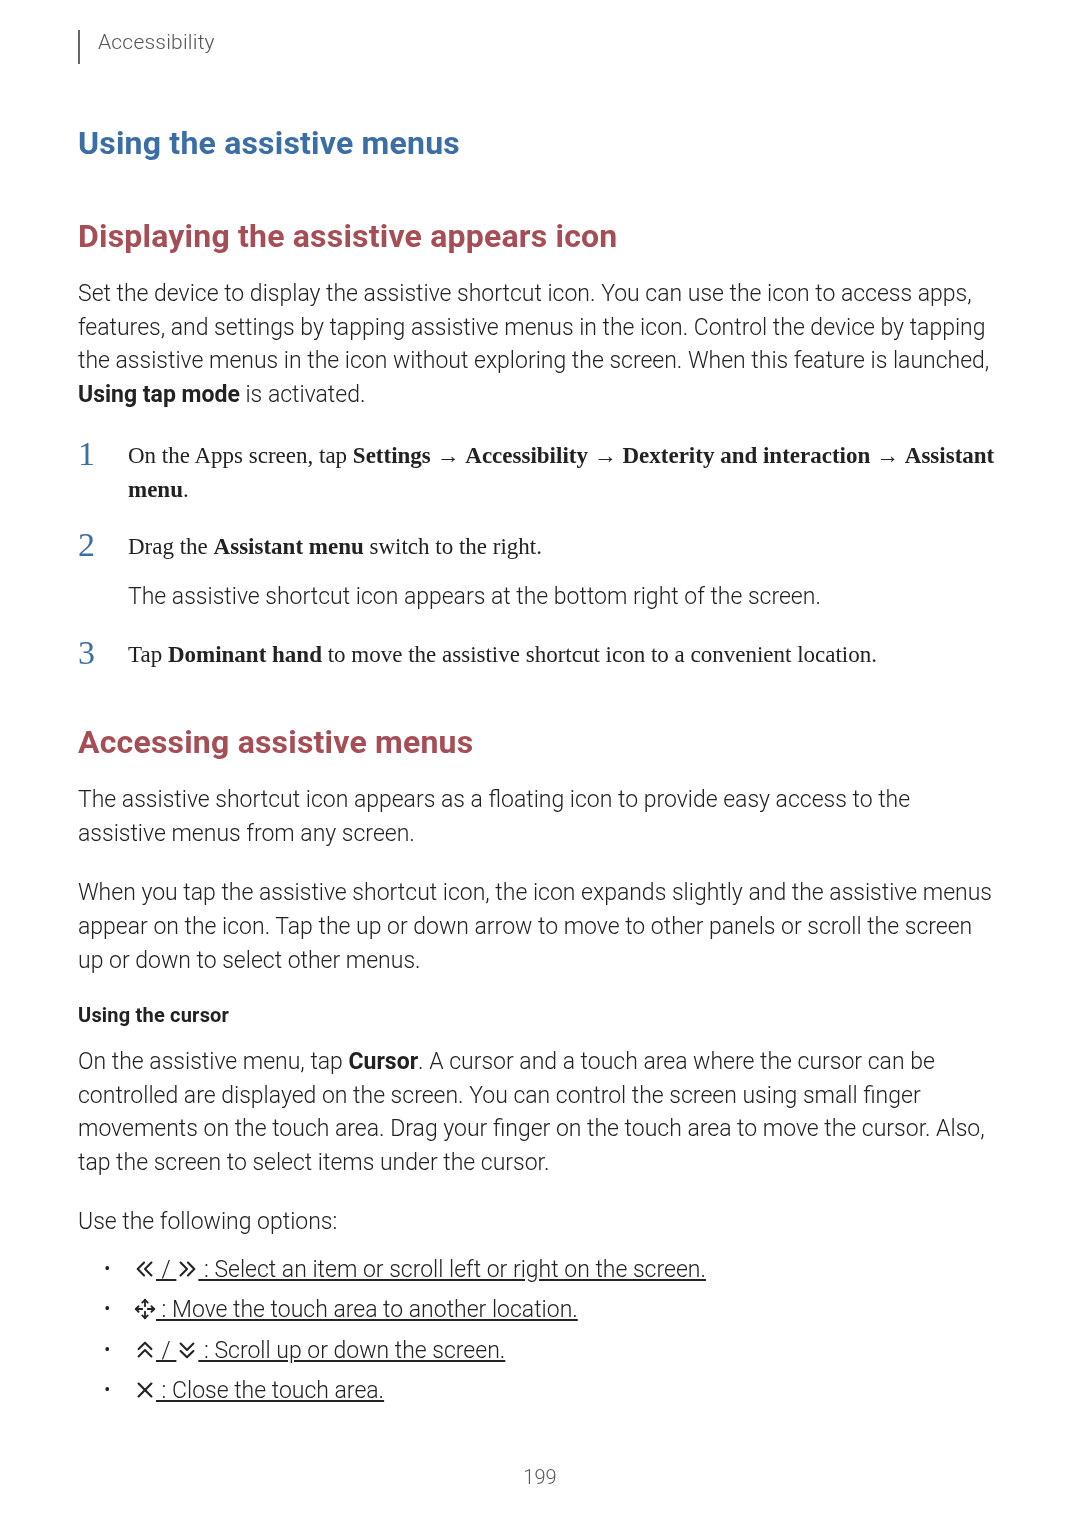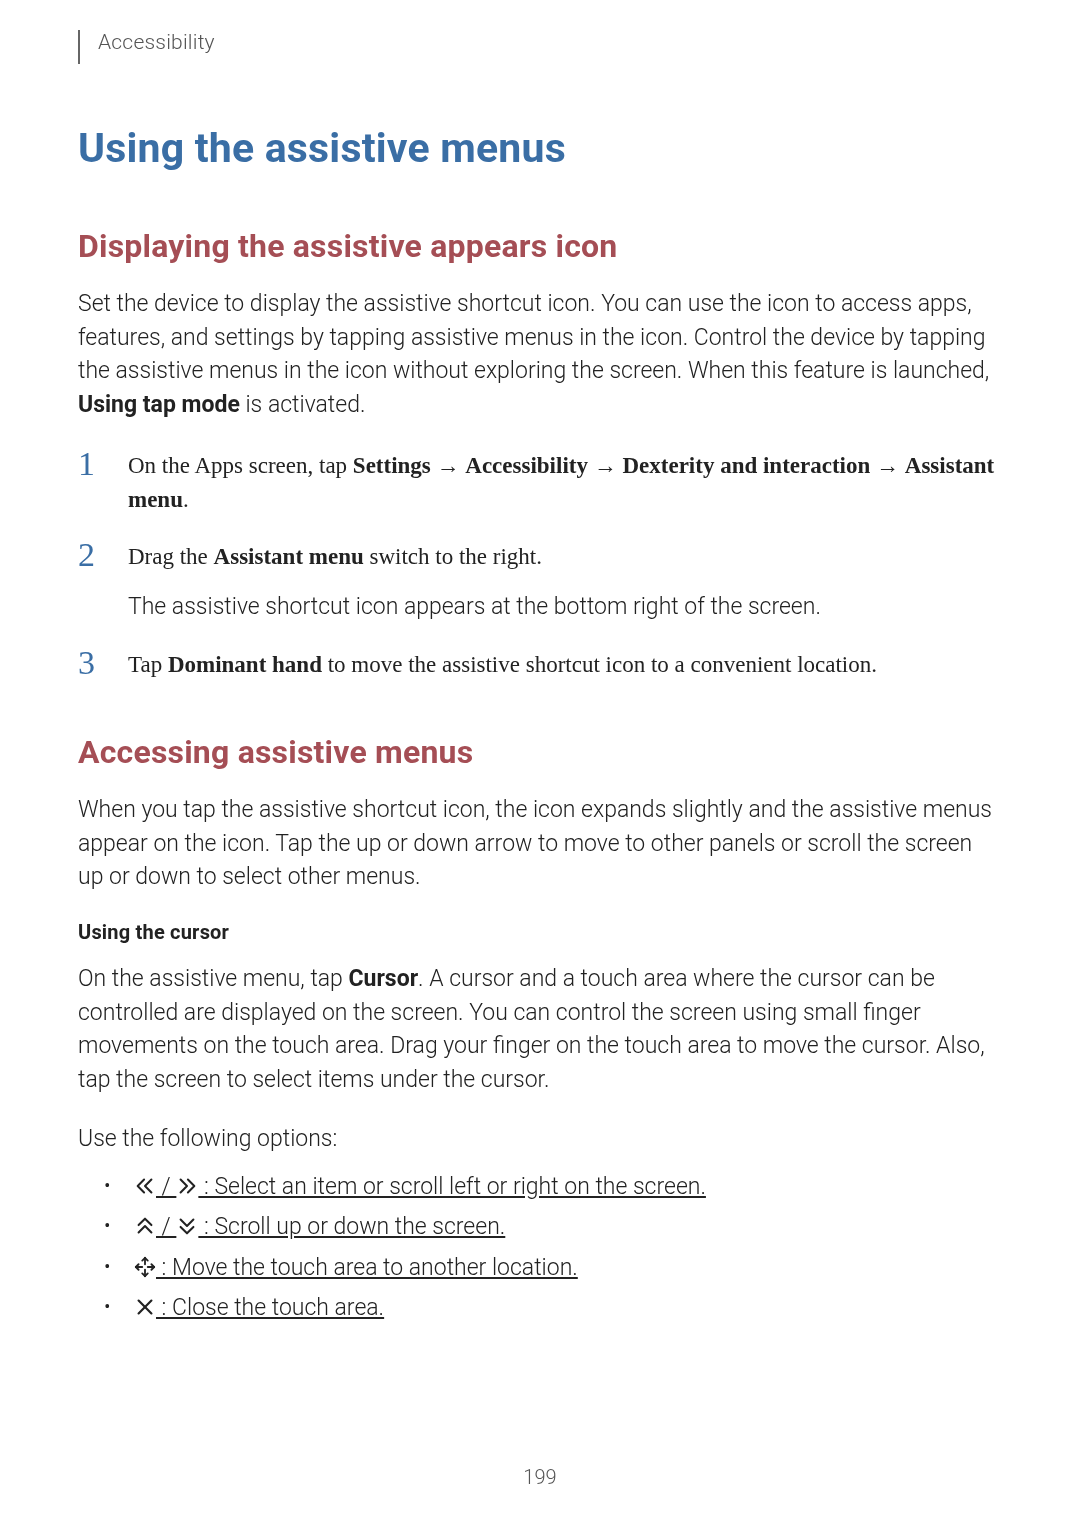--- a/index.html
+++ b/index.html
@@ -26,21 +26,21 @@
       align-items: flex-start;
       margin-bottom: 60px;
     }
     .breadcrumb {
       font-size: 21px;
       color: #555;
       font-weight: 300;
       letter-spacing: 0.2px;
     }
     .title-h1 {
-      font-size: 41px;
+      font-size: 32px;
       font-weight: 700;
       color: #3a6ea5;
       margin-bottom: 55px;
       letter-spacing: 0.2px;
     }
     .title-h2 {
       font-size: 32px;
       font-weight: 700;
       color: #a54e55;
       margin-bottom: 22px;
@@ -183,20 +183,21 @@
       <div class="step-text">
         <span>Tap </span><b>Dominant hand</b><span> to move the assistive shortcut icon to a convenient location.</span>
       </div>
     </div>
   </div>
 
   <div class="spacer-md"></div>
 
   <h2 class="title-h2">Accessing assistive menus</h2>
 
+  <p class="body-text">The assistive shortcut icon appears as a floating icon to provide easy access to the assistive menus from any screen.</p>
   <p class="body-text">When you tap the assistive shortcut icon, the icon expands slightly and the assistive menus appear on the icon. Tap the up or down arrow to move to other panels or scroll the screen up or down to select other menus.</p>
 
   <h3 class="title-h3">Using the cursor</h3>
 
   <p class="body-text">
     <span>On the assistive menu, tap </span><b>Cursor</b><span>. A cursor and a touch area where the cursor can be controlled are displayed on the screen. You can control the screen using small finger movements on the touch area. Drag your finger on the touch area to move the cursor. Also, tap the screen to select items under the cursor.</span>
   </p>
 
   <p class="body-text" style="margin-bottom:14px;">Use the following options:</p>
 
@@ -206,33 +207,20 @@
         <svg viewBox="0 0 24 24" fill="none" stroke="#222" stroke-width="2.2" stroke-linecap="round" stroke-linejoin="round">
             <polyline points="11,5 4,12 11,19"></polyline>
             <polyline points="19,5 12,12 19,19"></polyline>
           </svg>
       </span><span> / </span><span class="inline-icon">
         <svg viewBox="0 0 24 24" fill="none" stroke="#222" stroke-width="2.2" stroke-linecap="round" stroke-linejoin="round">
             <polyline points="5,5 12,12 5,19"></polyline>
             <polyline points="13,5 20,12 13,19"></polyline>
           </svg>
       </span><span> : Select an item or scroll left or right on the screen.</span>
-    </li>
-    <li class="bullet-item">
-      <span class="inline-icon">
-        <svg viewBox="0 0 24 24" fill="none" stroke="#222" stroke-width="2.2" stroke-linecap="round" stroke-linejoin="round">
-            <polyline points="5,11 12,4 19,11"></polyline>
-            <polyline points="5,19 12,12 19,19"></polyline>
-          </svg>
-      </span><span> / </span><span class="inline-icon">
-        <svg viewBox="0 0 24 24" fill="none" stroke="#222" stroke-width="2.2" stroke-linecap="round" stroke-linejoin="round">
-            <polyline points="5,5 12,12 19,5"></polyline>
-            <polyline points="5,13 12,20 19,13"></polyline>
-          </svg>
-      </span><span> : Scroll up or down the screen.</span>
     </li>
     <li class="bullet-item">
       <span class="inline-icon">
         <svg viewBox="0 0 24 24" fill="none" stroke="#222" stroke-width="2.0" stroke-linecap="round" stroke-linejoin="round">
           <polyline points="12,2 9,5"></polyline>
             <polyline points="12,2 15,5"></polyline>
             <line x1="12" y1="2" x2="12" y2="9"></line>
           <polyline points="12,22 9,19"></polyline>
             <polyline points="12,22 15,19"></polyline>
             <line x1="12" y1="22" x2="12" y2="15"></line>
@@ -240,20 +228,33 @@
             <polyline points="2,12 5,15"></polyline>
             <line x1="2" y1="12" x2="9" y2="12"></line>
           <polyline points="22,12 19,9"></polyline>
             <polyline points="22,12 19,15"></polyline>
             <line x1="22" y1="12" x2="15" y2="12"></line>
         </svg>
       </span><span> : Move the touch area to another location.</span>
     </li>
     <li class="bullet-item">
       <span class="inline-icon">
+        <svg viewBox="0 0 24 24" fill="none" stroke="#222" stroke-width="2.2" stroke-linecap="round" stroke-linejoin="round">
+            <polyline points="5,11 12,4 19,11"></polyline>
+            <polyline points="5,19 12,12 19,19"></polyline>
+          </svg>
+      </span><span> / </span><span class="inline-icon">
+        <svg viewBox="0 0 24 24" fill="none" stroke="#222" stroke-width="2.2" stroke-linecap="round" stroke-linejoin="round">
+            <polyline points="5,5 12,12 19,5"></polyline>
+            <polyline points="5,13 12,20 19,13"></polyline>
+          </svg>
+      </span><span> : Scroll up or down the screen.</span>
+    </li>
+    <li class="bullet-item">
+      <span class="inline-icon">
         <svg viewBox="0 0 24 24" fill="none" stroke="#222" stroke-width="2.4" stroke-linecap="round" stroke-linejoin="round">
             <line x1="5" y1="5" x2="19" y2="19"></line>
             <line x1="19" y1="5" x2="5" y2="19"></line>
           </svg>
       </span><span> : Close the touch area.</span>
     </li>
   </ul>
 
 </div>
 

